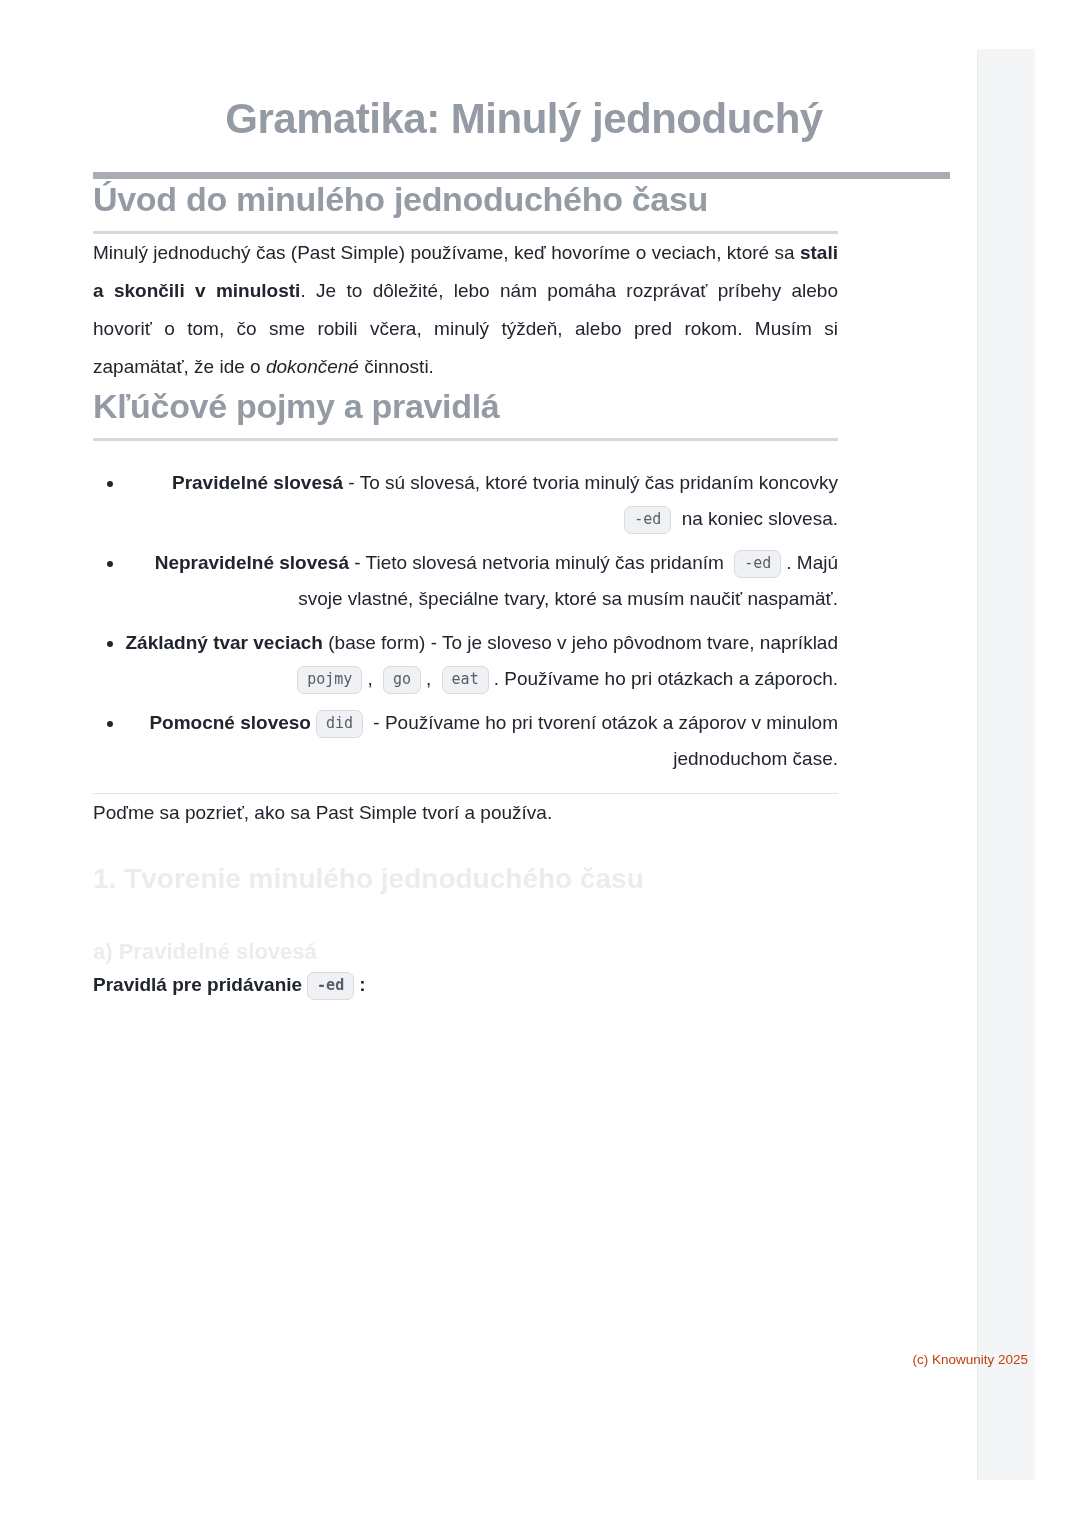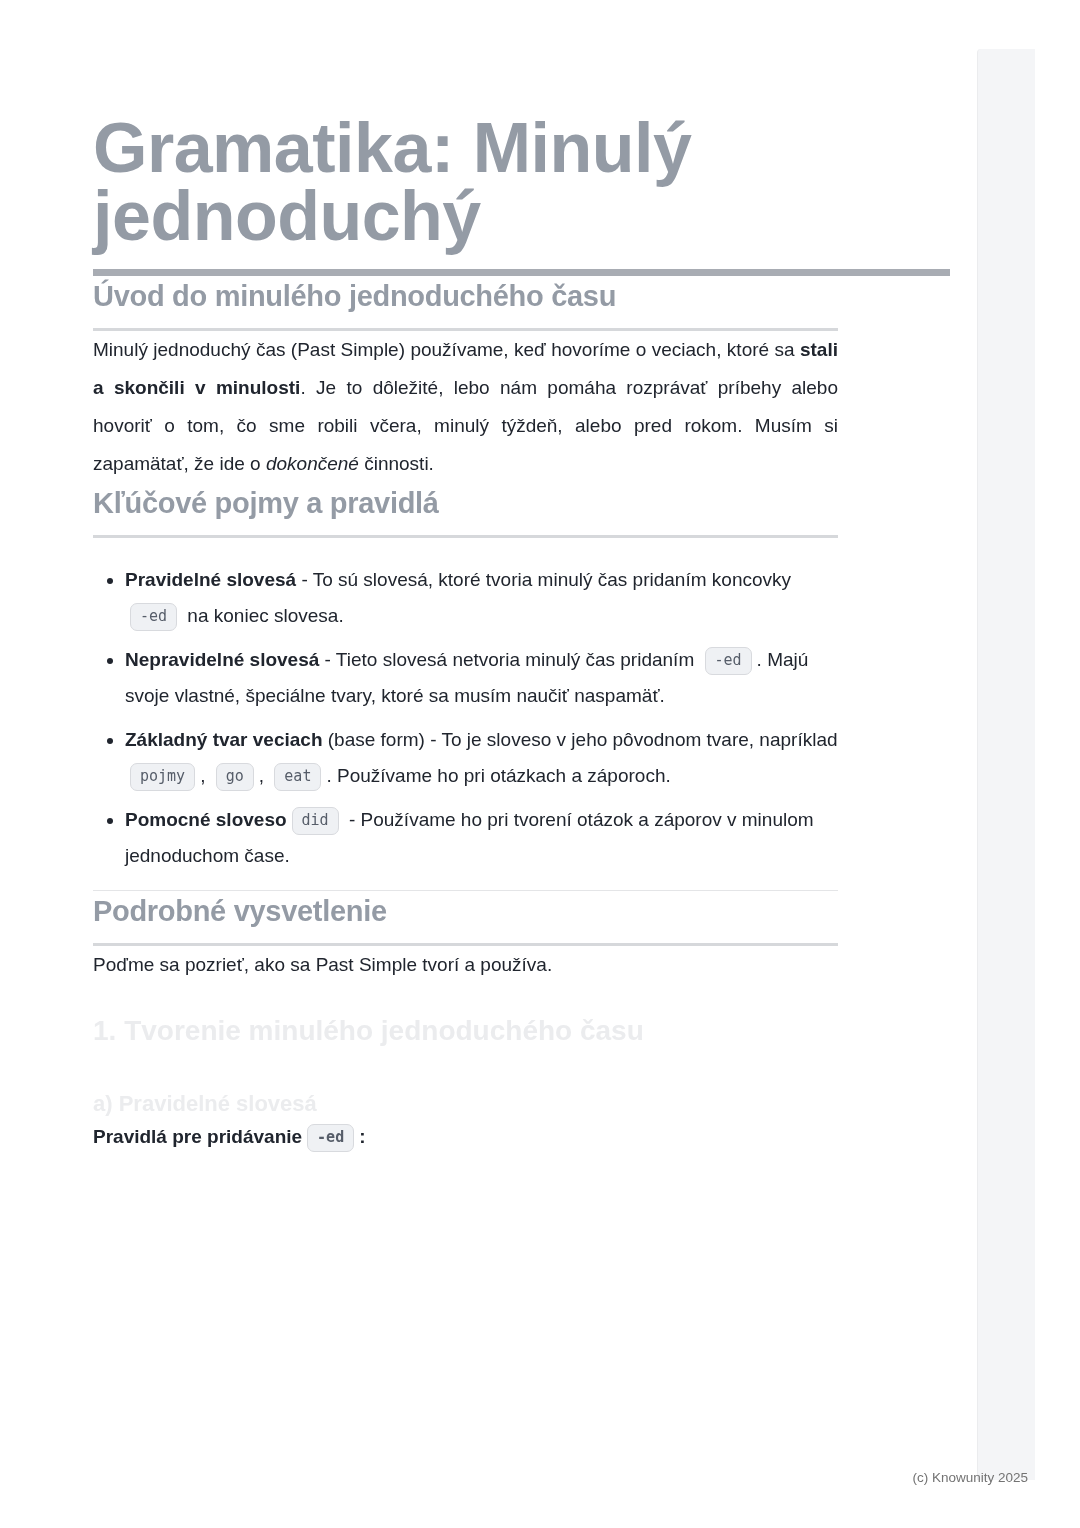--- a/index.html
+++ b/index.html
@@ -26,38 +26,39 @@
     border-top-left-radius: 4px;
   }
   .doc {
     position: absolute;
     left: 93px;
     top: 0;
     width: 862px;
   }
   h1.page-title {
     margin: 0;
-    padding-top: 114px;
+    padding-top: 85px;
     width: 862px;
-    font-size: 70px;
+    font-size: 42px;
     line-height: 68px;
     font-weight: 800;
     letter-spacing: -0.5px;
     color: #949ba5;
+    text-align: center;
   }
   .title-rule {
     margin-top: 19px;
     width: 857px;
     height: 7px;
     background: #a8acb3;
   }
   .section { width: 745px; }
   h2.sec {
     margin: 0;
-    font-size: 29px;
+    font-size: 34px;
     line-height: 40px;
     font-weight: 700;
     letter-spacing: -0.3px;
     color: #949ba5;
     padding-bottom: 12px;
     border-bottom: 3px solid #d6d8db;
   }
   .mt-intro  { margin-top: 46px; }
   .mt-keys   { margin-top: 34px; }
   .mt-detail { margin-top: 47px; }
@@ -67,20 +68,21 @@
     line-height: 38px;
     color: #20252e;
   }
   p.justify { text-align: justify; }
   .p-intro  { margin-top: 26px; }
   .p-lead   { margin-top: 26px; }
   ul.concepts {
     margin: 24px 0 16px 0;
     padding-left: 32px;
     list-style: disc;
+    text-align: right;
   }
   ul.concepts li {
     font-size: 19px;
     line-height: 36px;
     margin-bottom: 8px;
     color: #20252e;
   }
   b.term { font-weight: 700; }
   code.chip {
     display: inline-block;
@@ -114,24 +116,24 @@
     margin: 42px 0 0 0;
     font-size: 22px;
     line-height: 28px;
     font-weight: 700;
     color: #ebecee;
   }
   .p-regular { margin-top: 28px; }
   .p-rules   { margin-top: 24px; font-weight: 700; }
   .footer {
     position: absolute;
-    top: 1470px;
+    top: 1352px;
     right: 52px;
     font-size: 13.5px;
-    color: #737373;
+    color: #c2410c;
     z-index: 2;
   }
 </style>
 </head>
 <body>
 
 <div class="side-strip"></div>
 
 <div class="doc">
 
@@ -150,21 +152,20 @@
       <li><b class="term">Pravidelné slovesá</b><span> - To sú slovesá, ktoré tvoria minulý čas pridaním koncovky </span><code class="chip">-ed</code><span> na koniec slovesa.</span></li>
       <li><b class="term">Nepravidelné slovesá</b><span> - Tieto slovesá netvoria minulý čas pridaním </span><code class="chip">-ed</code><span>. Majú svoje vlastné, špeciálne tvary, ktoré sa musím naučiť naspamäť.</span></li>
       <li><b class="term">Základný tvar veciach</b><span> (base form) - To je sloveso v jeho pôvodnom tvare, napríklad </span><code class="chip">pojmy</code><span>, </span><code class="chip">go</code><span>, </span><code class="chip">eat</code><span>. Používame ho pri otázkach a záporoch.</span></li>
       <li><b class="term">Pomocné sloveso</b><code class="chip">did</code><span> - Používame ho pri tvorení otázok a záporov v minulom jednoduchom čase.</span></li>
     </ul>
   </div>
 
   <div class="divider"></div>
 
   <div class="section">
-    <h2 class="sec mt-detail">Podrobné vysvetlenie</h2>
     <p class="body p-lead">Poďme sa pozrieť, ako sa Past Simple tvorí a používa.</p>
     <h3 class="faded">1. Tvorenie minulého jednoduchého času</h3>
     <h4 class="faded">a) Pravidelné slovesá</h4>
     <p class="body p-rules"><b>Pravidlá pre pridávanie</b><code class="chip">-ed</code><b>:</b></p>
   </div>
 
 </div>
 
 <div class="footer">(c) Knowunity 2025</div>
 

